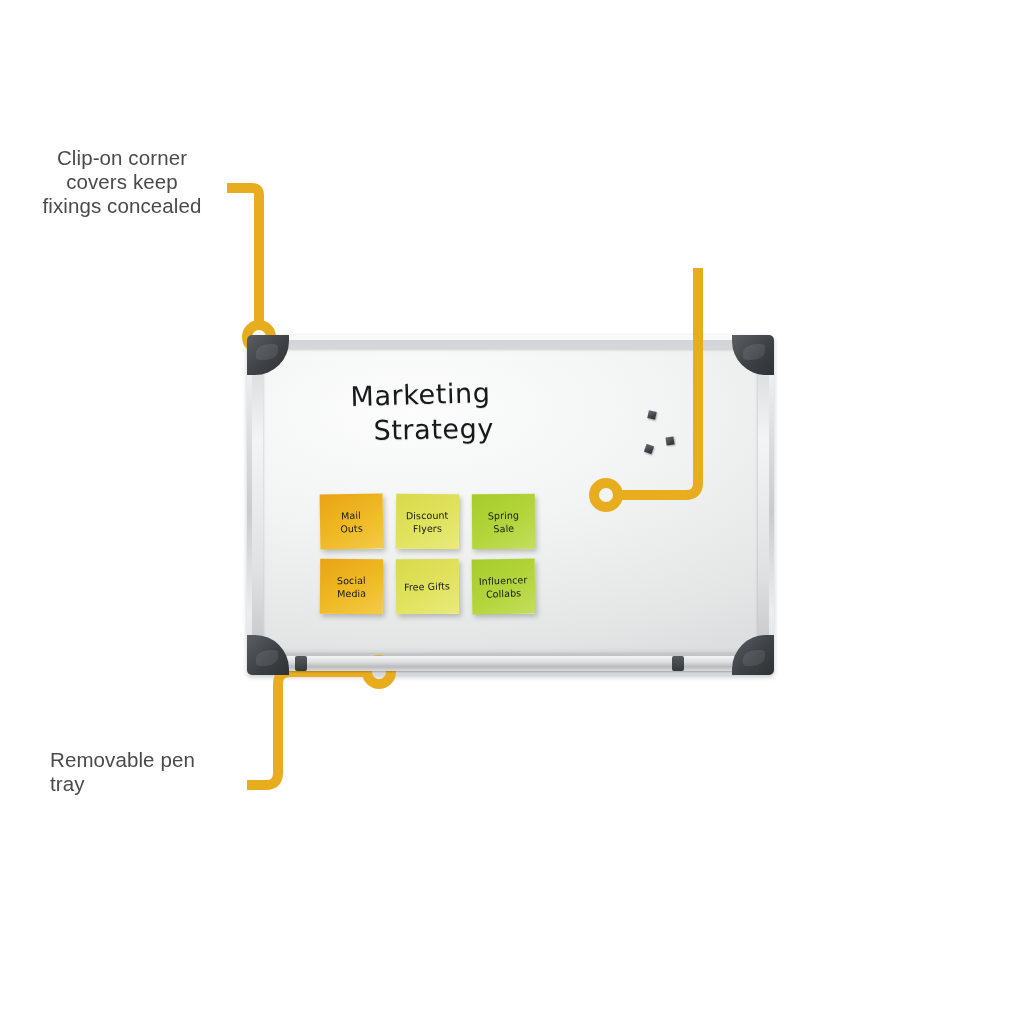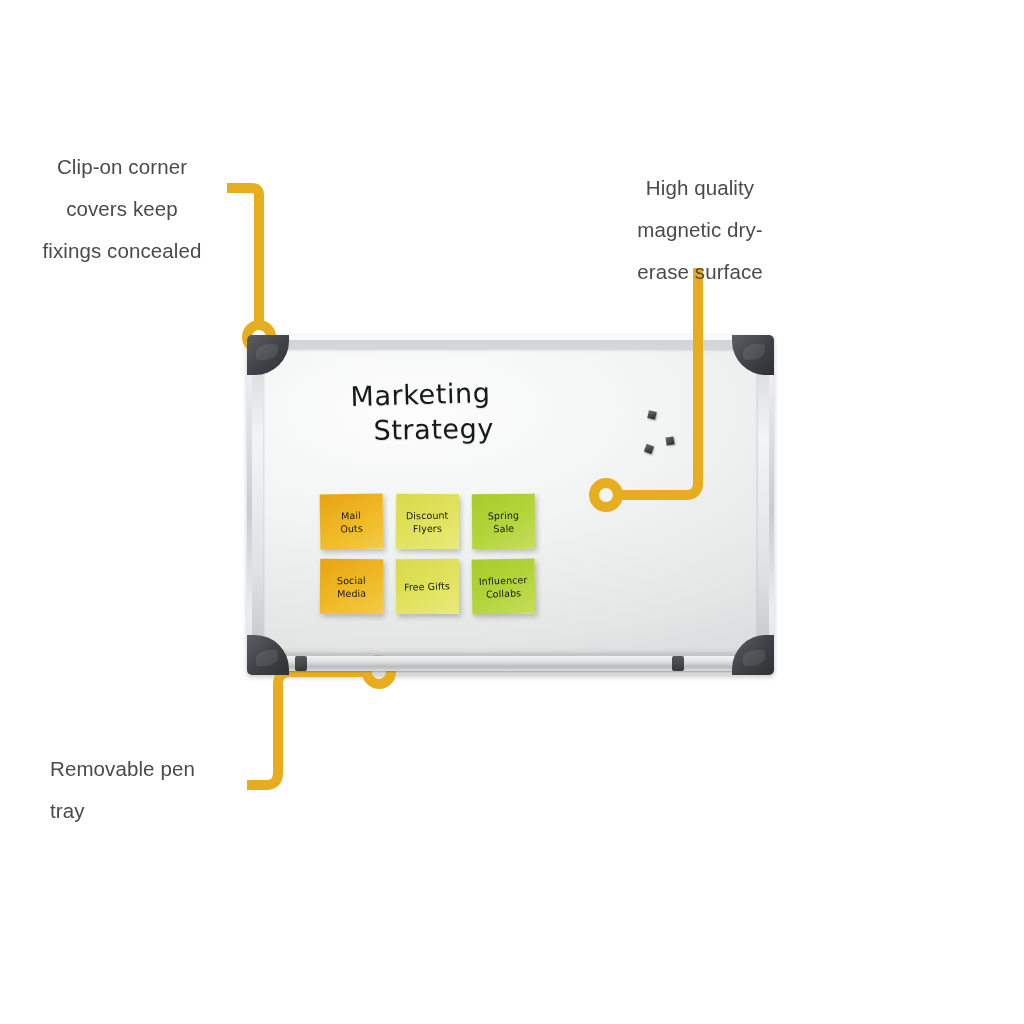--- a/index.html
+++ b/index.html
@@ -21,21 +21,21 @@
     width: 1024px;
     height: 1024px;
   }
 
   
   .callout-text {
     position: absolute;
     color: #4a4a4a;
     font-family: "Liberation Sans", sans-serif;
     font-size: 20.5px;
-    line-height: 42px;
+    line-height: 24px;
     font-weight: 400;
     letter-spacing: 0.1px;
     white-space: pre-line;
   }
 
   #callout-text-corner-covers {
     left: 22px;
     top: 146px;
     width: 200px;
     text-align: center;
@@ -313,20 +313,17 @@
     <circle class="leader-dot" cx="606" cy="495" r="12"></circle>
 
     <path class="leader-line" d="M 247 785 L 266 785 Q 278 785 278 773 L 278 684 Q 278 672 290 672 L 363 672"></path>
     <circle class="leader-dot" cx="379" cy="672" r="12"></circle>
   </svg>
 
   <div class="callout-text" id="callout-text-corner-covers">Clip-on corner
 covers keep
 fixings concealed</div>
 
-  <div class="callout-text" id="callout-text-surface">High quality
-magnetic dry-
-erase surface</div>
 
   <div class="callout-text" id="callout-text-pen-tray">Removable pen
 tray</div>
 
 </div>
 
 </body></html>

